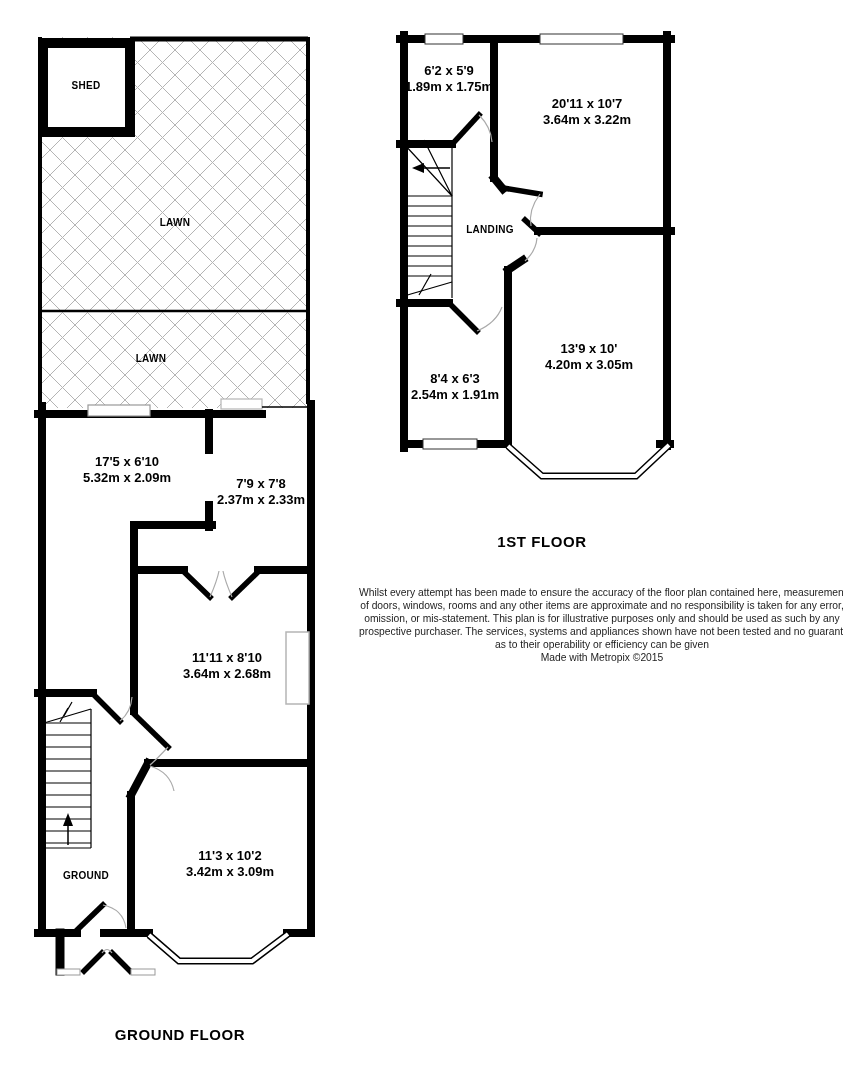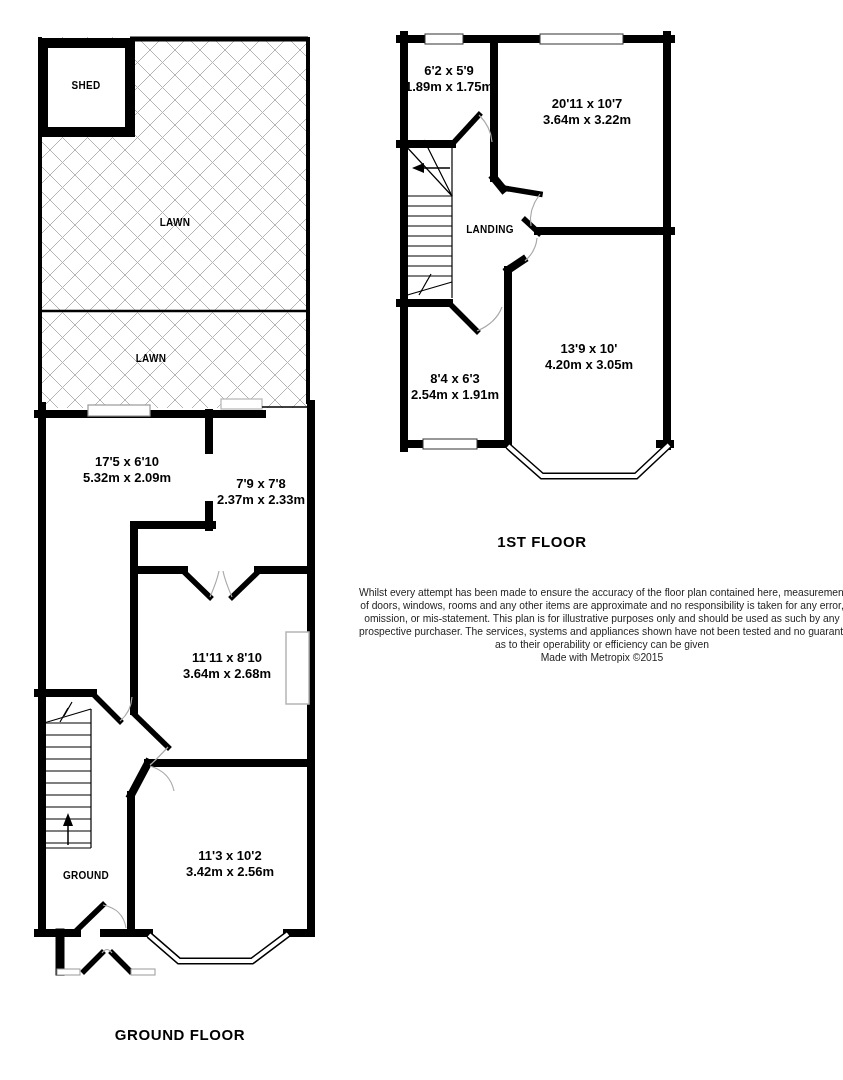--- a/index.html
+++ b/index.html
@@ -166,21 +166,21 @@
     <span>7'9 x 7'8</span>
     <span>2.37m x 2.33m</span>
   </div>
   <div class="lbl room-lbl" style="left:227px;top:666px">
     <span>11'11 x 8'10</span>
     <span>3.64m x 2.68m</span>
   </div>
   <div class="lbl area-lbl" style="left:86px;top:875px">GROUND</div>
   <div class="lbl room-lbl" style="left:230px;top:864px">
     <span>11'3 x 10'2</span>
-    <span>3.42m x 2.56m</span>
+    <span>3.42m x 3.09m</span>
   </div>
 
   <div class="lbl room-lbl" style="left:449px;top:79px">
     <span>6'2 x 5'9</span>
     <span>1.89m x 1.75m</span>
   </div>
   <div class="lbl room-lbl" style="left:587px;top:112px">
     <span>20'11 x 10'7</span>
     <span>3.64m x 3.22m</span>
   </div>

